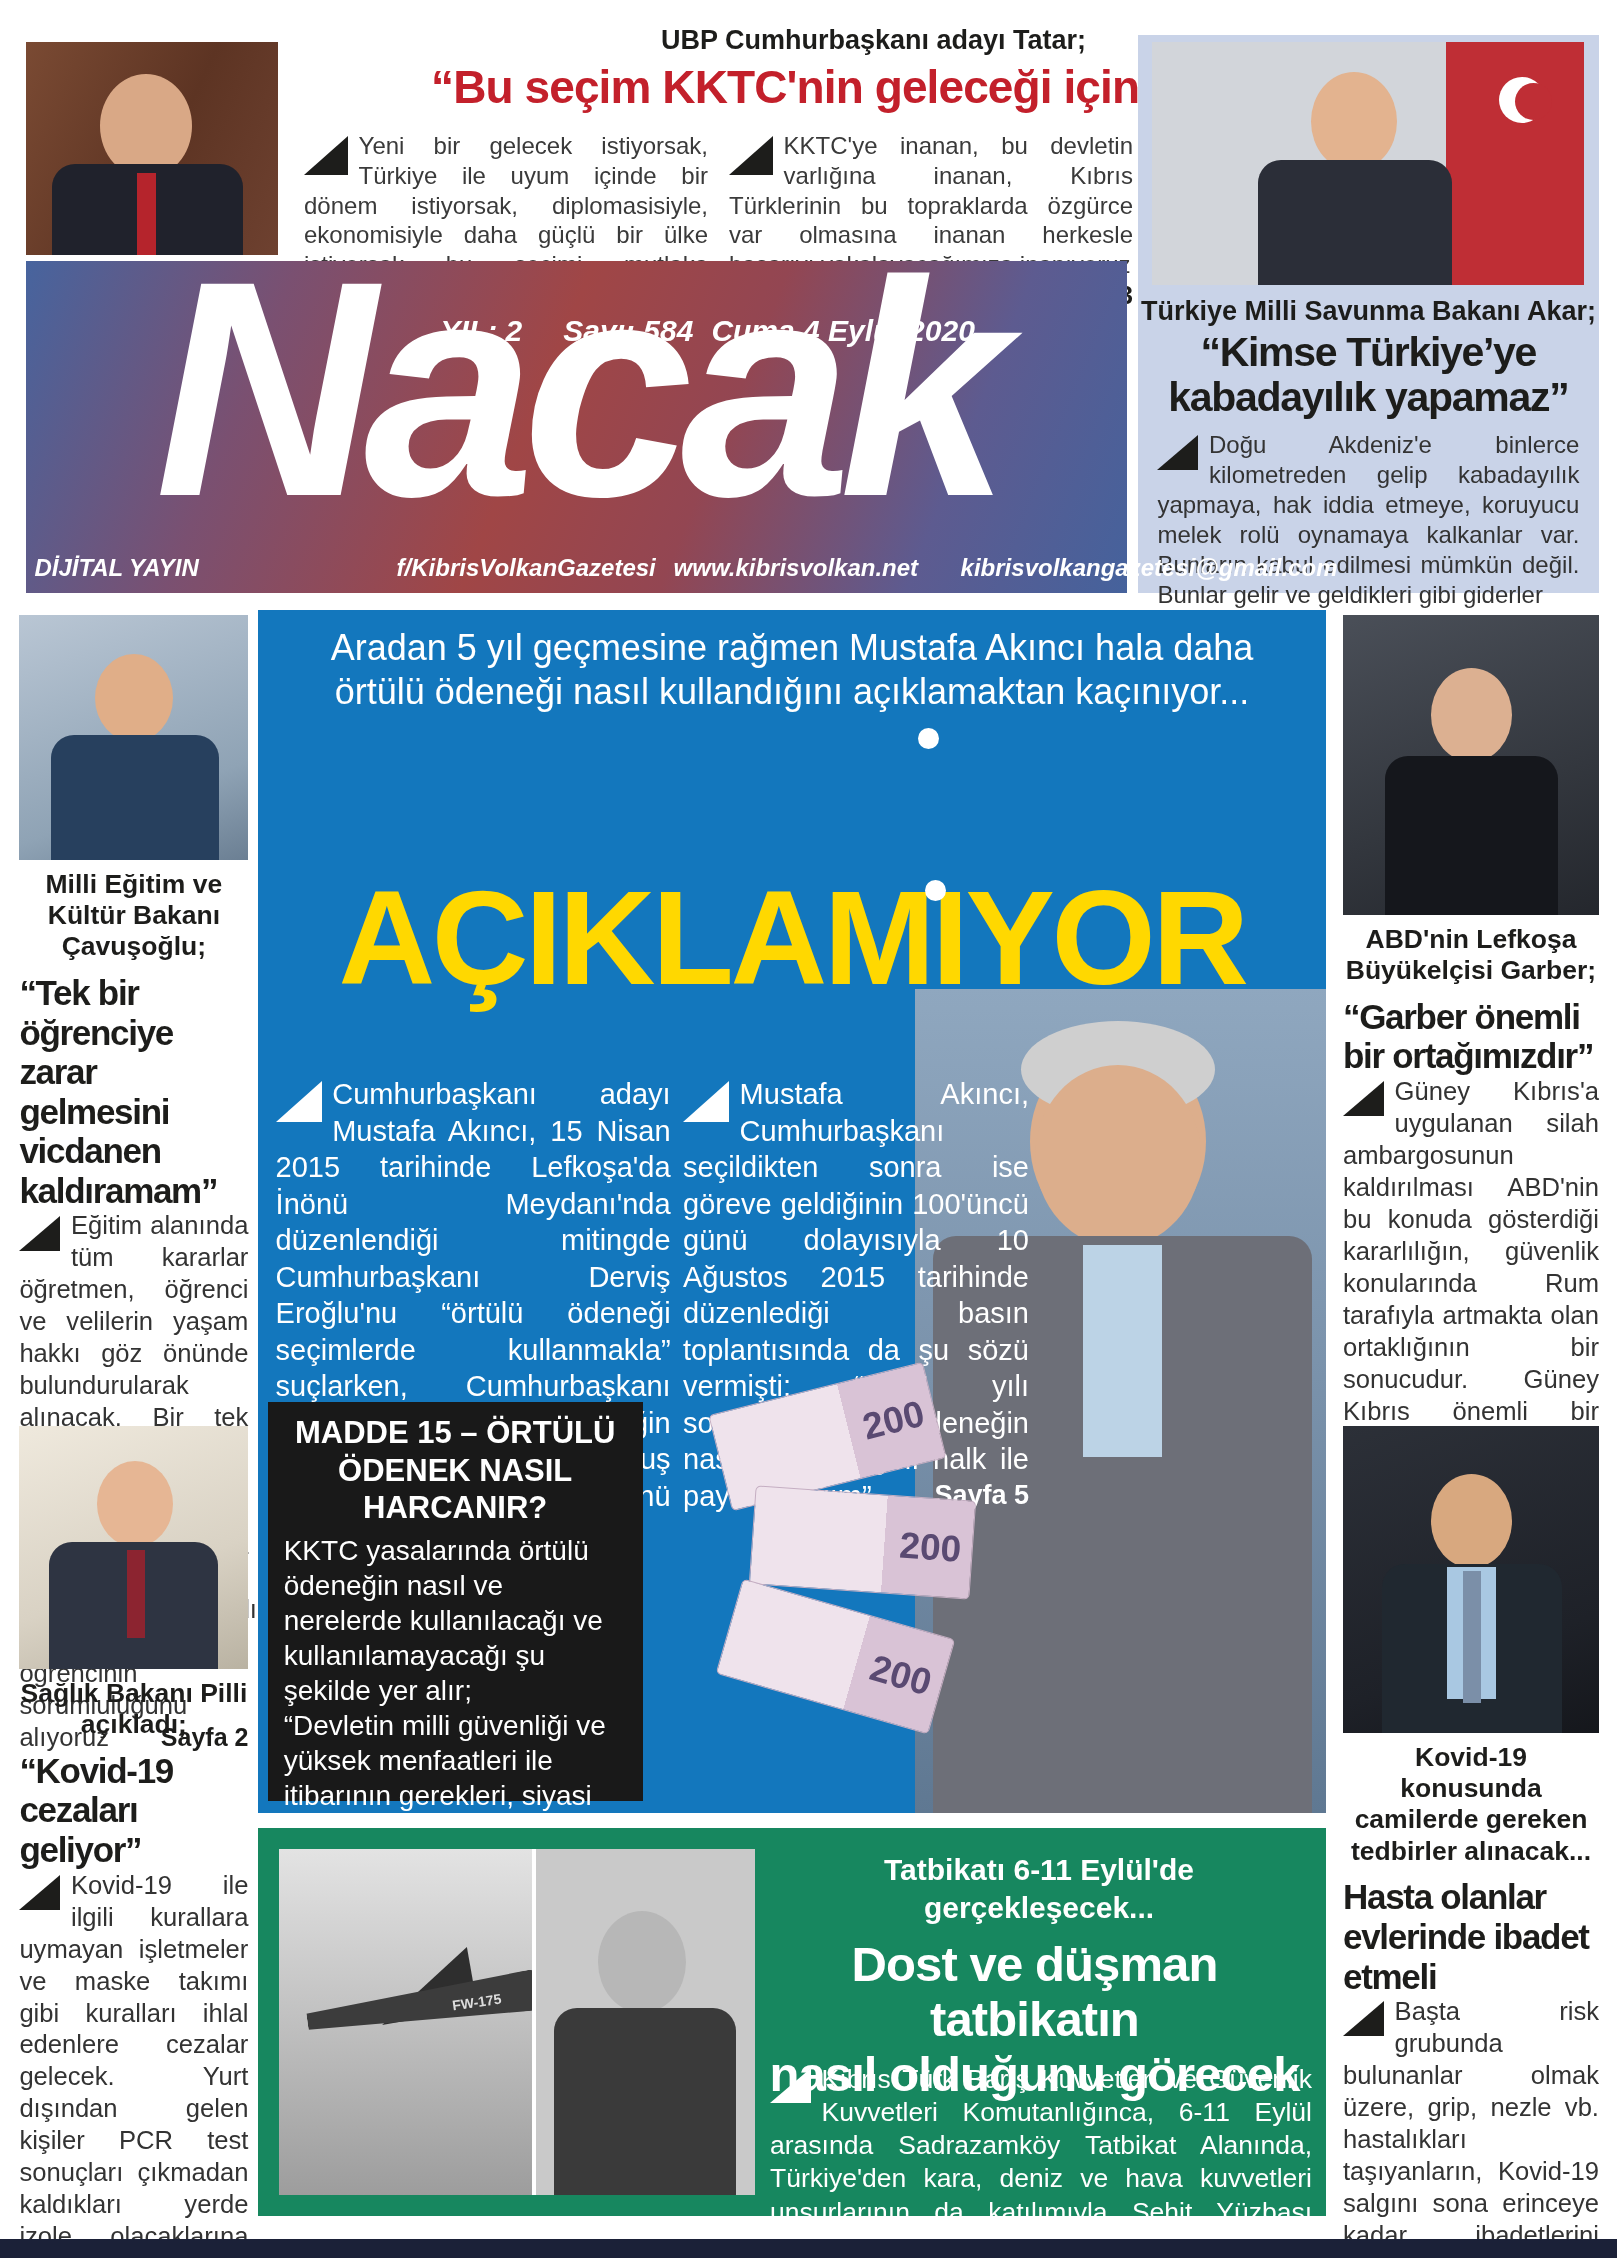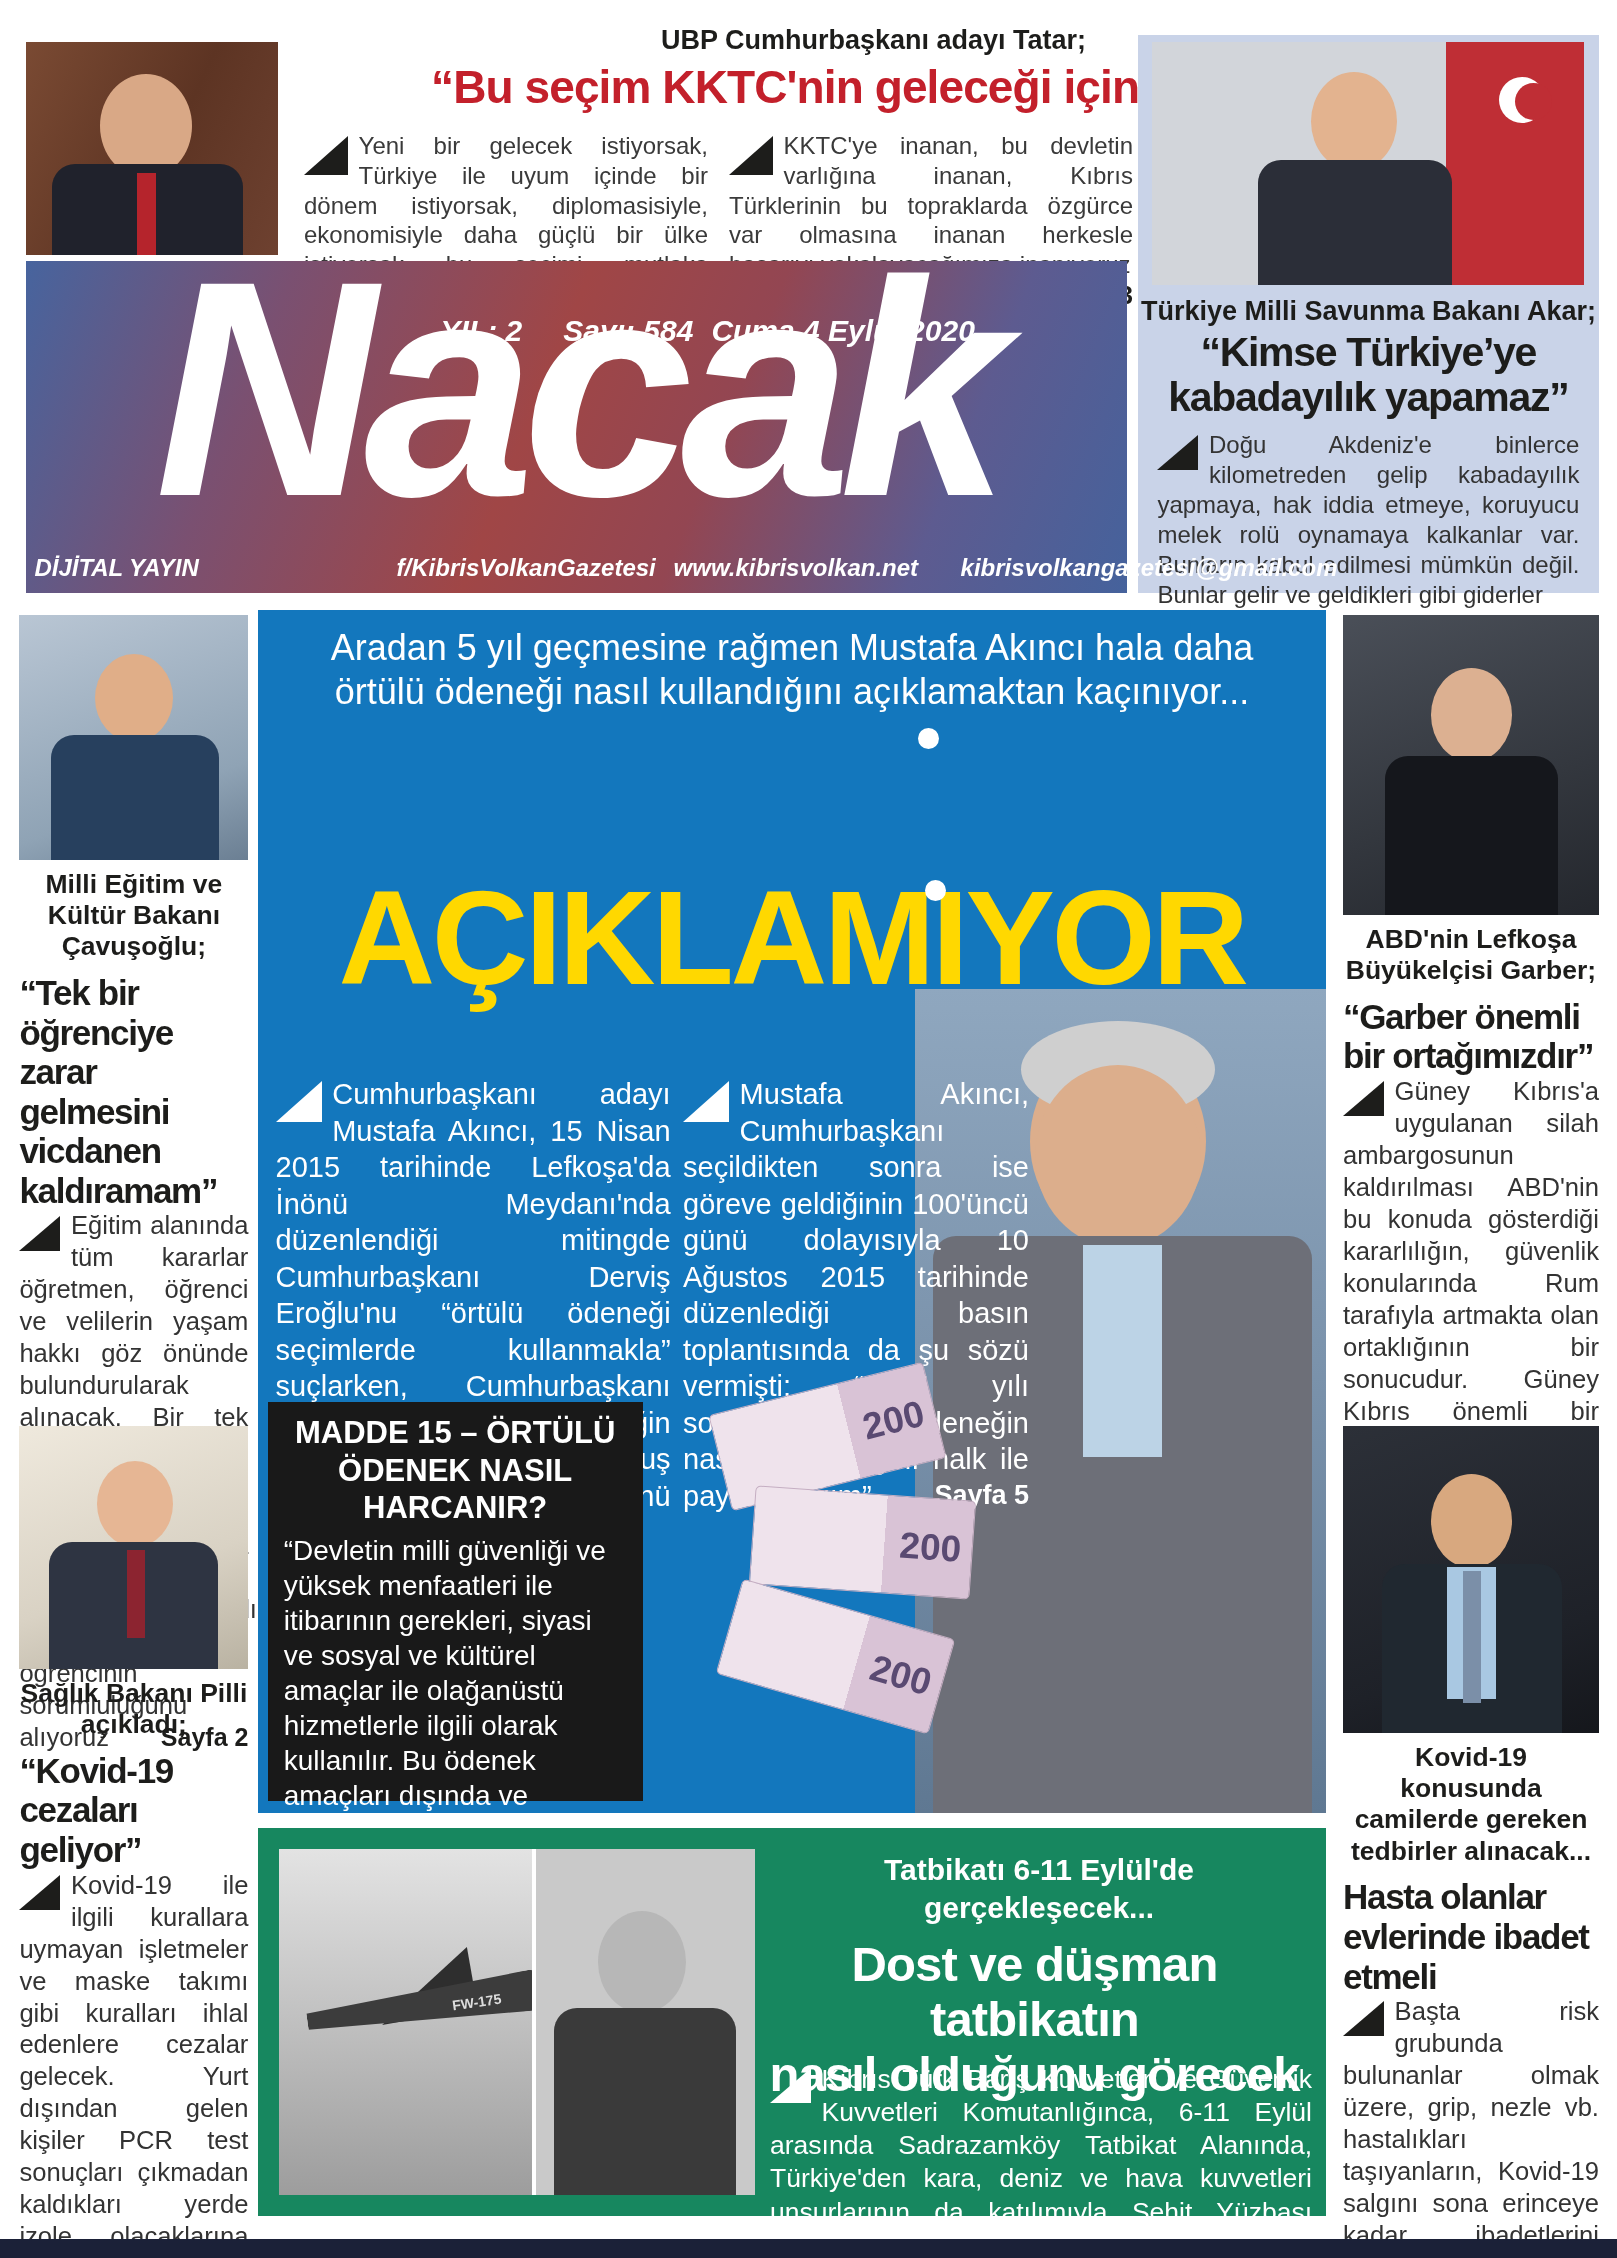--- a/index.html
+++ b/index.html
@@ -203,20 +203,21 @@
         <span>200</span>
         </div>
     </div>
 
     <div class="madde-box">
       <div class="madde-title">
         <div>MADDE 15 – ÖRTÜLÜ ÖDENEK NASIL</div>
         <div>HARCANIR?</div>
       </div>
       <div class="madde-body">
+        <div>KKTC yasalarında örtülü ödeneğin nasıl ve nerelerde kullanılacağı ve kullanılamayacağı  şu şekilde yer alır;</div>
         <div> “Devletin milli güvenliği ve yüksek menfaatleri ile itibarının  gerekleri, siyasi ve sosyal ve kültürel amaçlar ile  olağanüstü hizmetlerle ilgili olarak kullanılır. Bu ödenek  amaçları dışında ve Cumhurbaşkanı'nın  ve ailesinin  kişisel harcamaları ve siyasi partilerin ihtiyaçlarında kullanılamaz”</div>
       </div>
     </div>
   </div>
 
   <div class="side-block" style="left:1343px;top:615px;width:256px;">
     <div class="photo" style="position:relative;width:256px;height:300px;background:linear-gradient(160deg,#4a4f58 0%,#33373e 60%,#24272d 100%);">
       <div class="ph-head" style="left:88px;top:53px;width:81px;height:94px;background:#dcb091;"></div>
       <div class="ph-torso" style="left:42px;top:141px;width:173px;height:159px;background:#15171c;"></div>
     </div>

